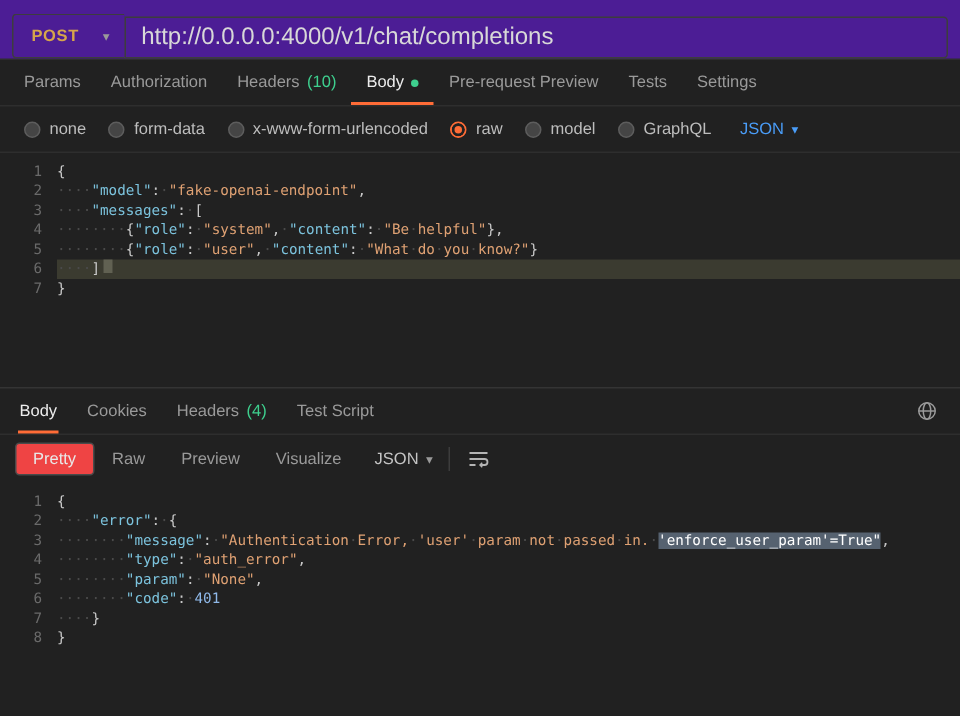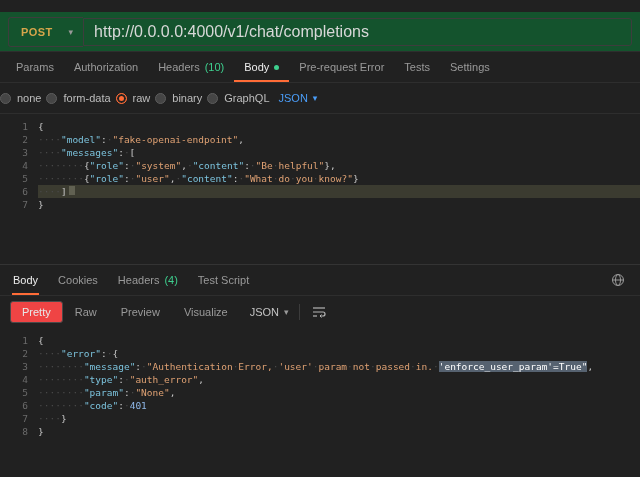--- a/index.html
+++ b/index.html
@@ -1,38 +1,38 @@
 <!DOCTYPE html>
 <html><head>
 <meta charset="utf-8">
 <style>
   html,body{margin:0;padding:0;width:640px;height:477px;background:#212121;overflow:hidden;
     font-family:"Liberation Sans",sans-serif;color:#c9c9c9;-webkit-font-smoothing:antialiased;}
   .app{width:640px;height:477px;display:flex;flex-direction:column;}
 
   
-  .topbar{height:40px;flex:none;display:flex;align-items:center;background:#14532d;
-    border-bottom:1px solid #2e2e2e;padding:0 8px;box-sizing:border-box;margin-top:12px;}
+  .topbar{height:40px;flex:none;display:flex;align-items:flex-end;background:#4c1d95;
+    border-bottom:1px solid #2e2e2e;padding:0 8px;box-sizing:border-box;}
   .method-select{height:28px;display:flex;align-items:center;gap:16px;padding:0 10px 0 12px;
     border:1px solid #3d3d3d;border-right:none;border-radius:3px 0 0 3px;cursor:pointer;}
   .method-label{font-size:11px;font-weight:bold;color:#d6a54b;letter-spacing:.4px;}
   .chev{font-size:9px;color:#9a9a9a;}
   .url-field{flex:1;height:28px;border:1px solid #3d3d3d;border-radius:0 3px 3px 0;display:flex;
     align-items:center;padding:0 10px;font-size:16px;color:#d8d8d8;box-sizing:border-box;}
 
   
   .req-tabs{height:30px;flex:none;display:flex;align-items:stretch;padding:0 6px;
     border-bottom:1px solid #2e2e2e;text-align:center;}
   .req-tab{display:flex;align-items:center;gap:5px;padding:0 10px;font-size:11px;color:#9a9a9a;cursor:pointer;}
   .req-tab.active{color:#ededed;box-shadow:inset 0 -2px 0 #ff6c37;}
   .count{color:#3ecf8e;}
   .dot-green{width:5px;height:5px;border-radius:50%;background:#3ecf8e;}
 
   
-  .body-types{height:30px;flex:none;display:flex;align-items:center;gap:5px;padding:0 0;
+  .body-types{height:30px;flex:none;display:flex;align-items:center;gap:15px;padding:0 16px;
     border-bottom:1px solid #2e2e2e;}
   .bt{display:flex;align-items:center;gap:6px;font-size:11px;color:#bdbdbd;cursor:pointer;}
   .radio{width:11px;height:11px;border-radius:50%;background:#454545;border:1px solid #5d5d5d;box-sizing:border-box;flex:none;}
   .radio.sel{background:#ff6c37;border-color:#ff6c37;box-shadow:inset 0 0 0 2px #212121;}
   .json-select{display:flex;align-items:center;gap:5px;font-size:11px;color:#4a9df8;margin-left:4px;cursor:pointer;}
   .json-select .chev{color:#4a9df8;}
 
   
   .editor{font-family:"DejaVu Sans Mono",monospace;font-size:9.5px;line-height:13px;padding-top:6px;
     overflow:hidden;}
@@ -88,46 +88,50 @@
     </div>
     <div class="req-tab">
       <span>Headers</span>
       <span class="count">(10)</span>
     </div>
     <div class="req-tab active">
       <span>Body</span>
       <span class="dot-green"></span>
     </div>
     <div class="req-tab">
-      <span>Pre-request Error</span>
+      <span>Pre-request Preview</span>
     </div>
     <div class="req-tab">
       <span>Tests</span>
     </div>
     <div class="req-tab">
       <span>Settings</span>
     </div>
   </div>
 
   <div class="body-types">
     <div class="bt">
       <span class="radio"></span>
       <span>none</span>
     </div>
     <div class="bt">
       <span class="radio"></span>
       <span>form-data</span>
+    </div>
+    <div class="bt">
+      <span class="radio"></span>
+      <span>x-www-form-urlencoded</span>
     </div>
     <div class="bt">
       <span class="radio sel"></span>
       <span>raw</span>
     </div>
     <div class="bt">
       <span class="radio"></span>
-      <span>binary</span>
+      <span>model</span>
     </div>
     <div class="bt">
       <span class="radio"></span>
       <span>GraphQL</span>
     </div>
     <div class="json-select">
       <span>JSON</span>
       <span class="chev">▾</span>
     </div>
   </div>

